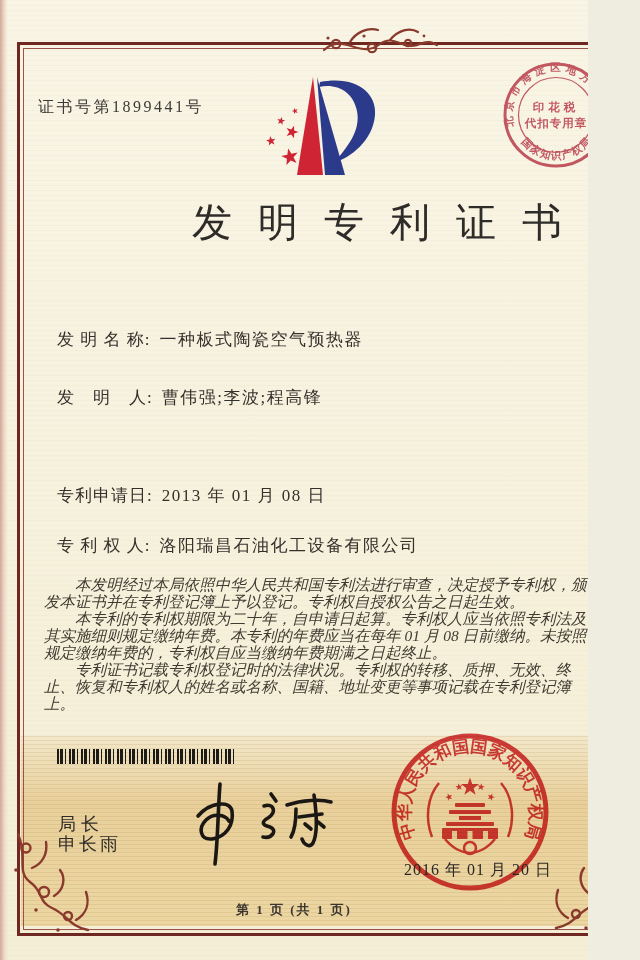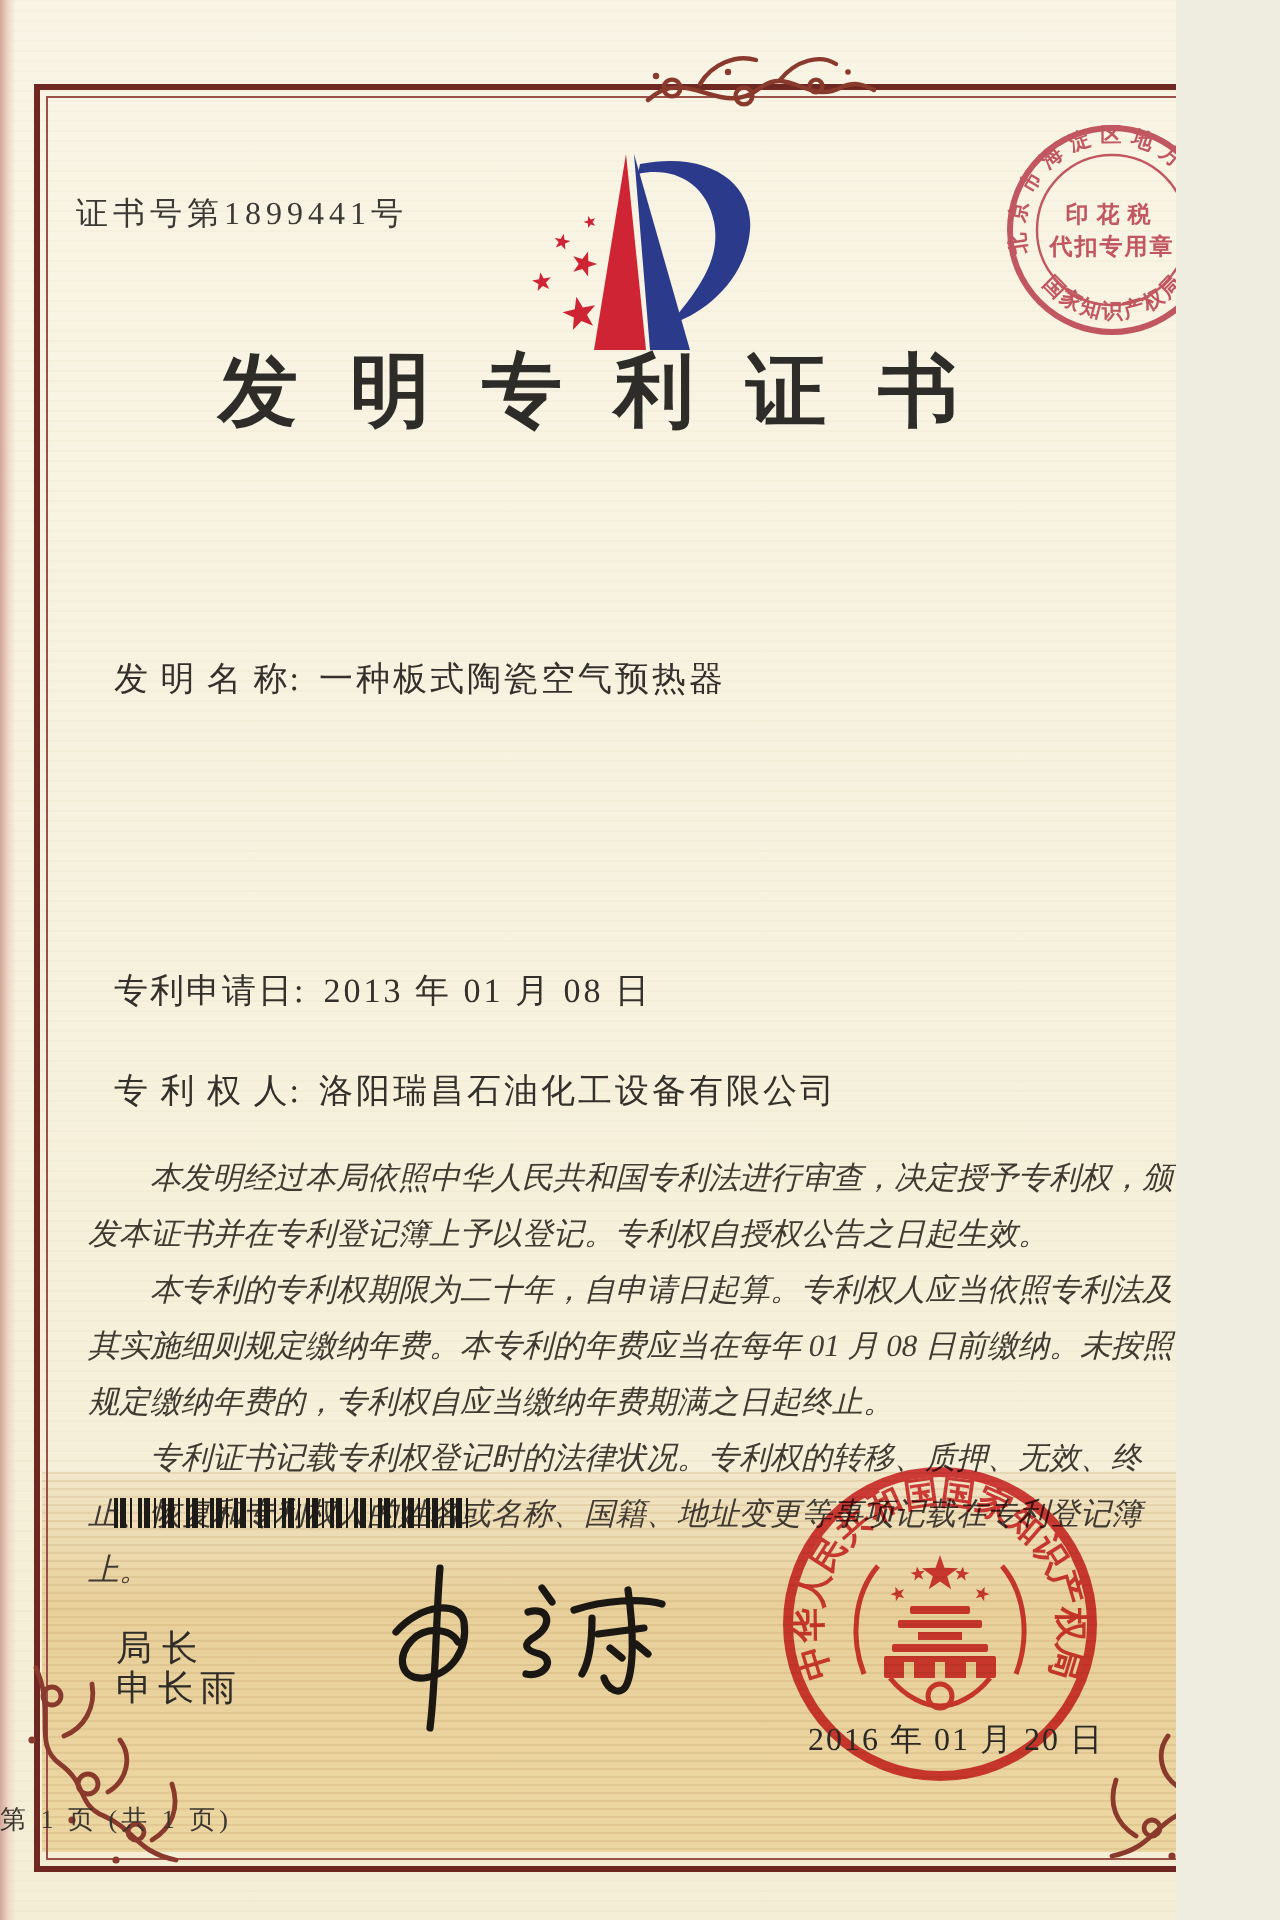--- a/index.html
+++ b/index.html
@@ -11,41 +11,41 @@
   .photo-edge{position:absolute;left:0;top:0;width:8px;height:100%;
         background:linear-gradient(to right,#cd9a8e,#ecd6c4 55%,rgba(236,214,196,0));opacity:.85;}
   .band{position:absolute;left:21px;top:736px;width:596px;height:190px;
         background:
           repeating-linear-gradient(to bottom, rgba(173,132,72,.16) 0 1px, rgba(0,0,0,0) 1px 4px),
           linear-gradient(to bottom, rgba(232,208,156,.25), rgba(229,199,138,.78) 35%, rgba(234,209,151,.82));}
   .frame{position:absolute;left:17px;top:42px;width:601px;height:888px;
         border:3px solid #6e2721;}
   .frame-inner{position:absolute;inset:3px;border:1px solid #9c5148;}
   .cert-no{position:absolute;left:38px;top:97px;font-size:16px;letter-spacing:2.5px;color:#3c3a35;}
-  .title{position:absolute;left:0;top:168px;width:100%;text-align:center;
-        font-size:40px;font-weight:bold;letter-spacing:26px;text-indent:26px;color:#2e2c28;}
+  .title{position:absolute;left:0;top:195px;width:100%;text-align:right;
+        font-size:40px;font-weight:normal;letter-spacing:26px;text-indent:26px;color:#2e2c28;}
   .field{position:absolute;left:57px;font-size:17px;color:#34312c;white-space:nowrap;margin-top:40px;}
   .field .lab{white-space:pre;letter-spacing:1px;}
   .field .val{margin-left:9px;letter-spacing:1.5px;}
   .f0{top:288px}.f1{top:346px}.f2{top:394px}.f3{top:444px}.f4{top:494px}.f5{top:542px}
   .body-text{position:absolute;left:44px;top:576px;width:557px;
-        font-size:15.5px;line-height:28px;color:#403a32;font-style:italic;}
+        font-size:15.5px;line-height:17px;color:#403a32;font-style:italic;}
   .body-text p{margin:0;text-indent:2em;}
   .barcode{position:absolute;left:57px;top:749px;width:179px;height:15px;
         background:repeating-linear-gradient(90deg,#1d1b18 0 2px,rgba(0,0,0,0) 2px 3px,
           #1d1b18 3px 6px,rgba(0,0,0,0) 6px 8px,#1d1b18 8px 9px,rgba(0,0,0,0) 9px 12px);}
   .director-role{position:absolute;left:58px;top:800px;font-size:18px;letter-spacing:5px;color:#2f2c27;margin-top:12px;}
   .director-name{position:absolute;left:58px;top:832px;font-size:18px;letter-spacing:3px;color:#2f2c27;}
   .signature{position:absolute;left:168px;top:776px;}
   .seal{position:absolute;left:385px;top:727px;mix-blend-mode:multiply;opacity:.95;}
   .tax-stamp{position:absolute;left:501px;top:60px;mix-blend-mode:multiply;opacity:.88;}
   .logo{position:absolute;left:250px;top:74px;}
   .issue-date{position:absolute;left:404px;top:860px;font-size:16px;letter-spacing:1px;color:#2c2925;z-index:6;}
-  .footer{position:absolute;left:0;top:901px;width:100%;text-align:left;font-size:13px;
-        letter-spacing:2px;color:#3a352e;}
+  .footer{position:absolute;left:0;top:901px;width:100%;text-align:center;font-size:13px;
+        letter-spacing:2px;color:#3a352e;font-weight:bold;}
   .flourish{position:absolute;}
   .fl-bl{left:6px;top:826px;}
   .fl-br{left:546px;top:824px;}
   .fl-top{left:320px;top:14px;}
   svg{display:block;}
 </style>
 </head>
 <body>
 
 <div class="page">
@@ -142,20 +142,23 @@
       <use href="#star-a" transform="translate(21,67) scale(0.5) rotate(-10)"></use>
       <use href="#star-a" transform="translate(42,58) scale(0.66) rotate(18)"></use>
       <use href="#star-a" transform="translate(40,83) scale(0.88) rotate(-12)"></use>
     </g>
   </svg>
 
   <div class="title">发明专利证书</div>
 
   <div class="field f0">
     <span class="lab">发 明 名 称:</span><span class="val">一种板式陶瓷空气预热器</span>
+  </div>
+  <div class="field f1">
+    <span class="lab">发　明　人:</span><span class="val">曹伟强;李波;程高锋</span>
   </div>
   <div class="field f3">
     <span class="lab">专利申请日:</span><span class="val">2013 年 01 月 08 日</span>
   </div>
   <div class="field f4">
     <span class="lab">专 利 权 人:</span><span class="val">洛阳瑞昌石油化工设备有限公司</span>
   </div>
 
   <div class="body-text">
     <p>本发明经过本局依照中华人民共和国专利法进行审查，决定授予专利权，颁发本证书并在专利登记簿上予以登记。专利权自授权公告之日起生效。</p>

